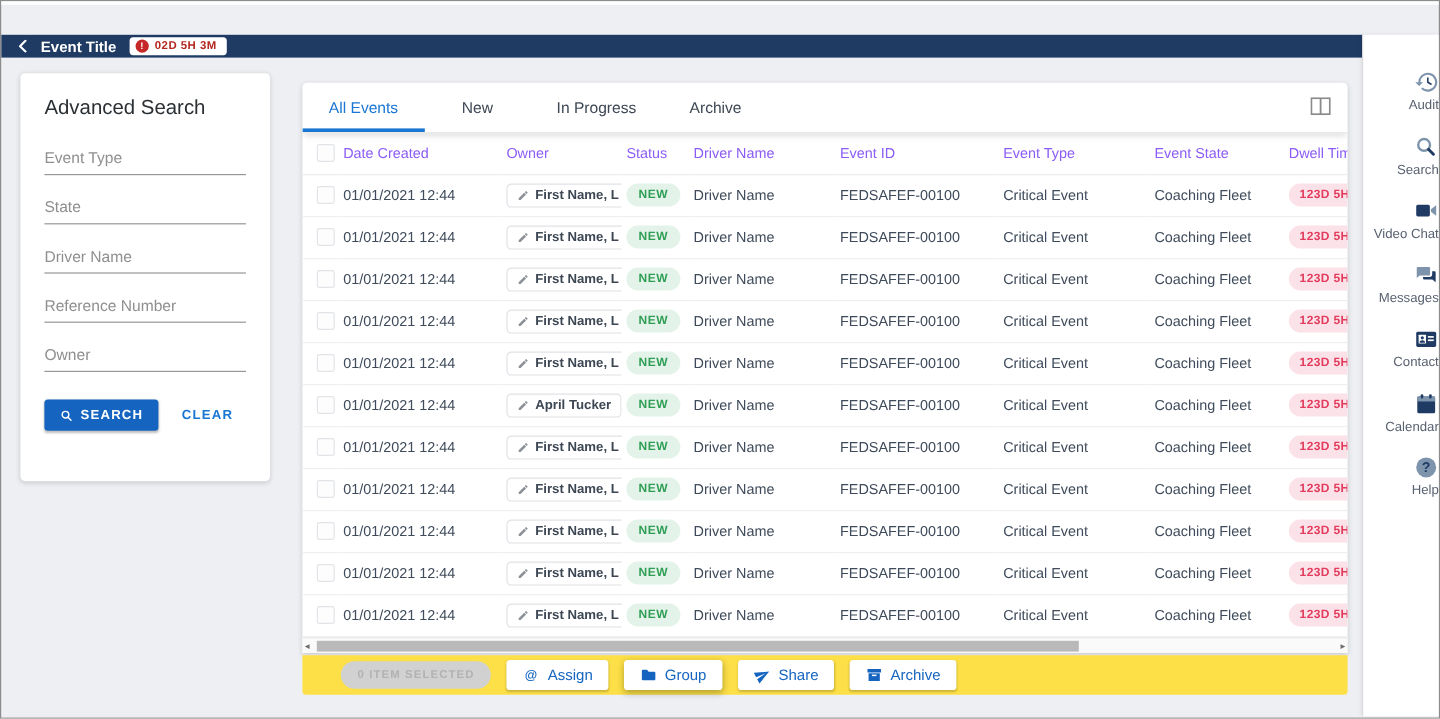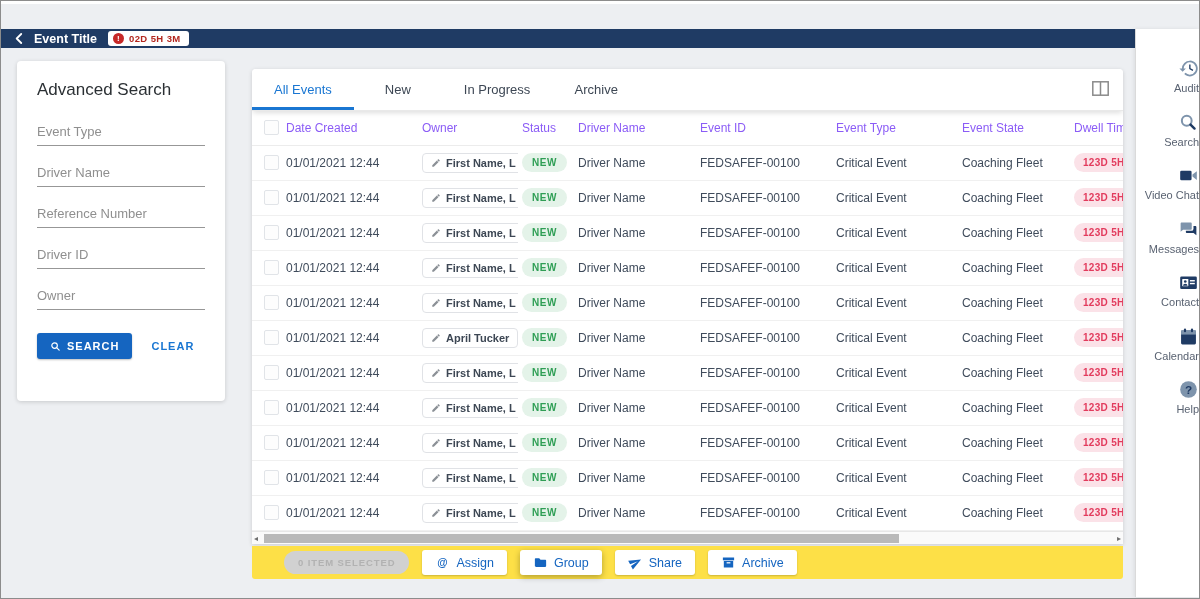--- a/index.html
+++ b/index.html
@@ -201,32 +201,32 @@
   </div>
 </aside>
 
   <section class="search-card">
     <h2 class="search-title">Advanced Search</h2>
     <div>
   <div class="field">
     <input type="text" value="" placeholder="Event Type" style="">
   </div>
 
+  <div class="field">
+    <input type="text" value="" placeholder="State" style="">
+  </div>
 
   <div class="field">
     <input type="text" value="" placeholder="Driver Name" style="">
   </div>
 
   <div class="field">
     <input type="text" value="" placeholder="Reference Number" style="">
   </div>
 
-  <div class="field">
-    <input type="text" value="" placeholder="Driver ID" style="">
-  </div>
 
   <div class="field">
     <input type="text" value="" placeholder="Owner" style="">
   </div>
 </div>
     <div class="search-actions">
       <button class="search-btn">
         <svg width="11" height="11" viewBox="0 0 24 24">
             <circle cx="10" cy="10" r="6" fill="none" stroke="#fff" stroke-width="2.6"></circle>
             <path d="M14.5 14.5 20 20" stroke="#fff" stroke-width="2.6" stroke-linecap="round"></path>

